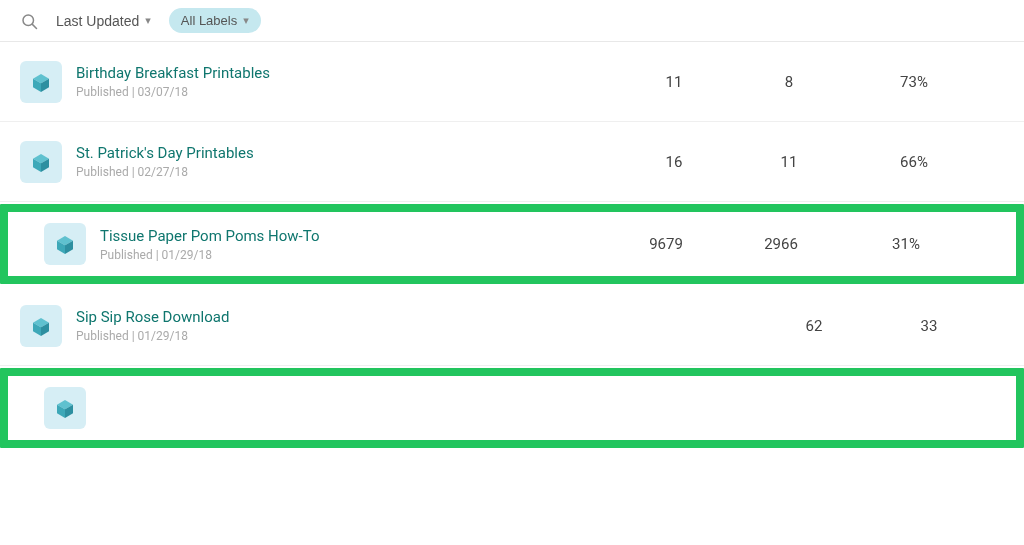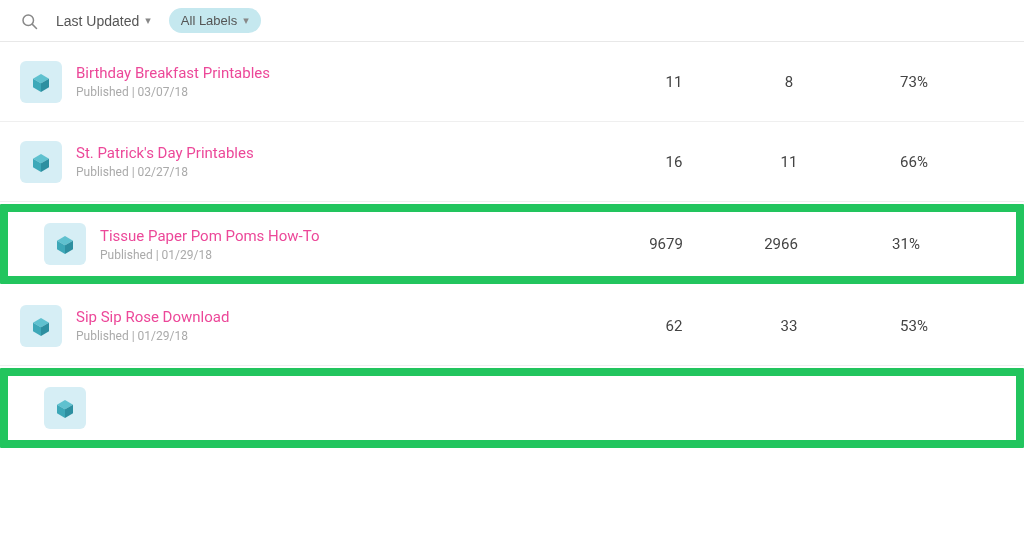--- a/index.html
+++ b/index.html
@@ -121,21 +121,21 @@
     }
 
     .item-icon svg {
       width: 24px;
       height: 24px;
     }
 
     .item-info { display: flex; flex-direction: column; gap: 3px; }
     .item-title {
       font-size: 15px;
-      color: #ec4899;
+      color: #0f766e;
       font-weight: 400;
     }
     .item-meta {
       font-size: 12px;
       color: #aaa;
     }
 
     .row-right {
       display: flex;
       align-items: center;
@@ -250,21 +250,20 @@
           </svg>
         </div>
         <div class="item-info">
           <span class="item-title">Sip Sip Rose Download</span>
           <span class="item-meta">Published | 01/29/18</span>
         </div>
       </div>
       <div class="row-right">
         <div class="cell cell-unique-views">62</div>
         <div class="cell cell-conversions">33</div>
-        <div class="cell cell-conversion-rate">53%</div>
         <div class="cell-extra"></div>
       </div>
     </div>
     <div class="list-row highlighted">
       <div class="row-left">
         <div class="item-icon">
           <svg viewBox="0 0 36 36" fill="none" xmlns="http://www.w3.org/2000/svg">
 
             <polygon points="18,6 30,13 18,20 6,13" fill="#4ab8c8" opacity="0.85"></polygon>
             <polygon points="18,20 30,13 30,26 18,33" fill="#2d8fa0"></polygon>

